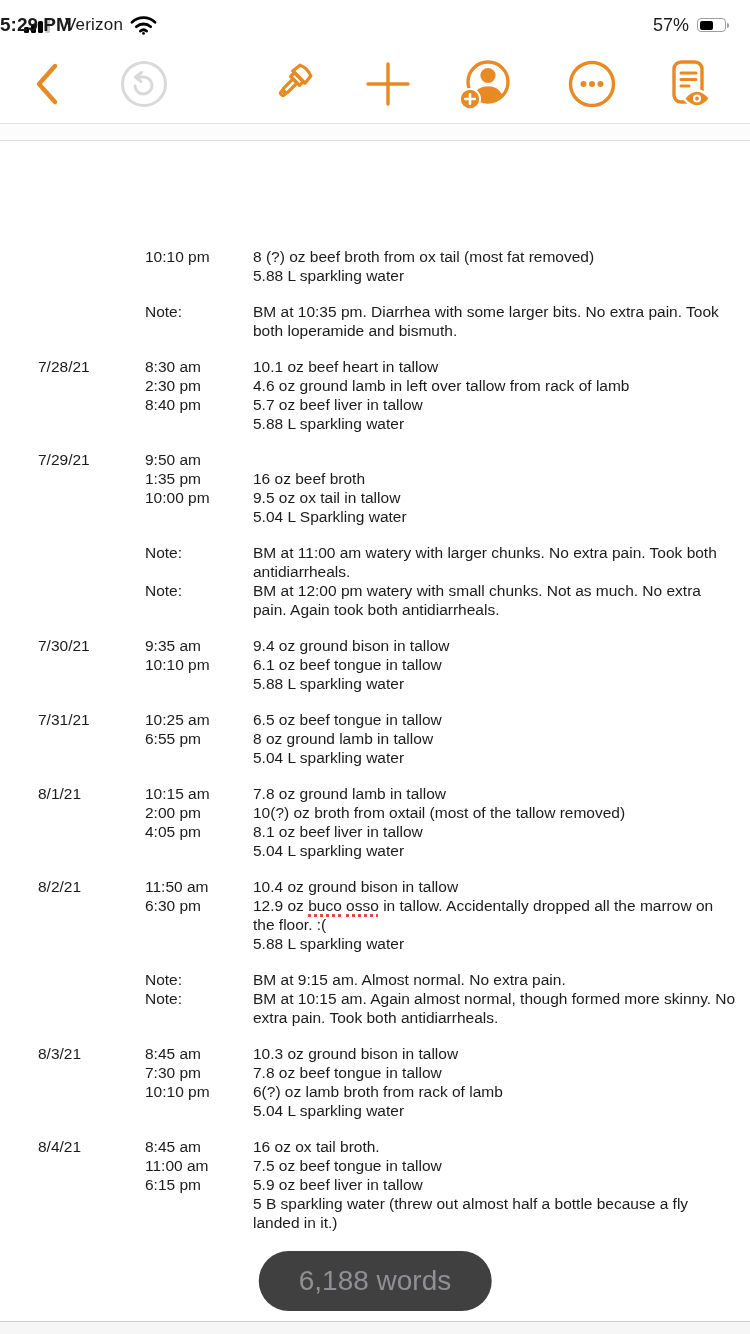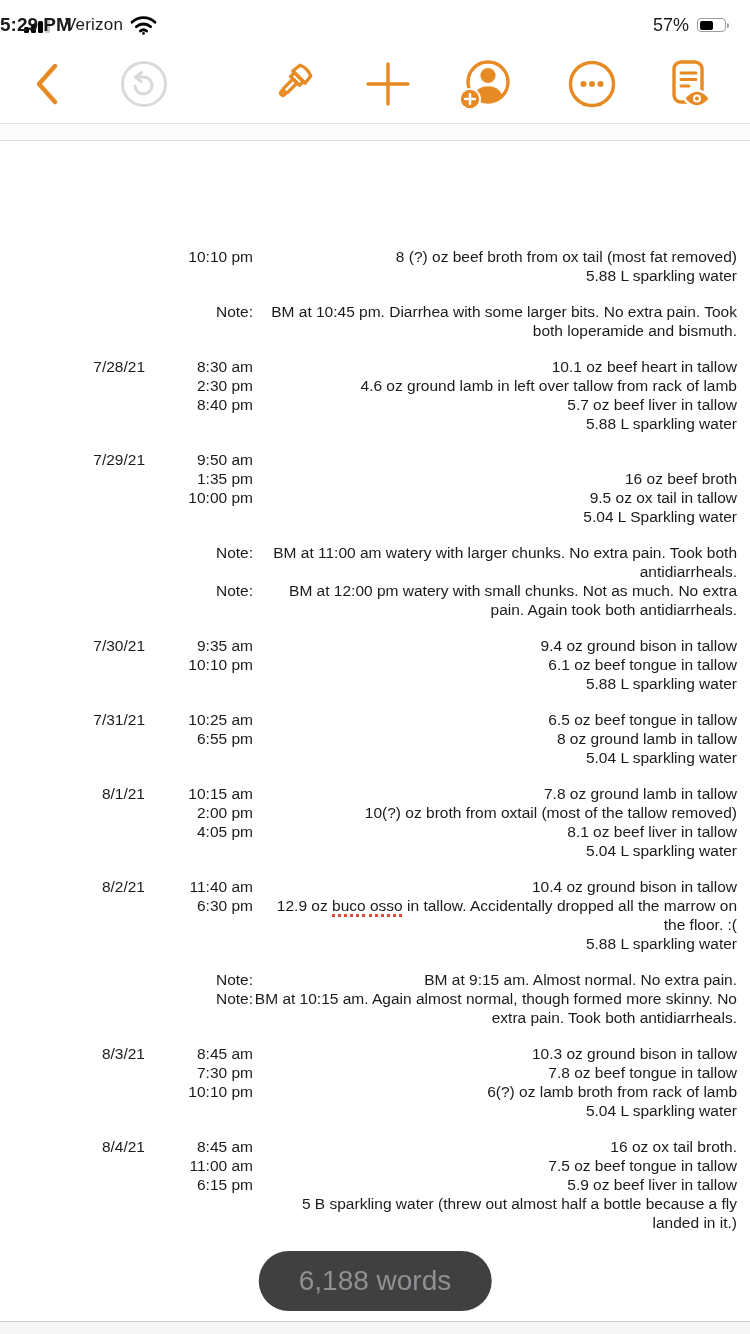--- a/index.html
+++ b/index.html
@@ -20,21 +20,21 @@
   .battery-fill { height:100%; background:#000; border-radius:2px; }
   .battery-cap { position:absolute; right:-4px; top:4px; width:2.5px; height:5px; background:#9d9d9f; border-radius:0 2px 2px 0; }
   
   .toolbar { height:80px; flex:none; position:relative; border-bottom:1px solid #e3e3e3; background:#fff; }
   .tb-btn { position:absolute; top:50%; transform:translate(-50%,-50%); background:none; border:none; cursor:pointer; line-height:0; color:#e78a24; }
   .tb-btn.disabled { color:#d9d9dc; }
   
   .canvas-gap { height:17px; flex:none; background:#fcfcfc; border-bottom:1px solid #dedede; }
   
   .page { flex:1; background:#fff; padding:106px 0 0 38px; font-size:15.5px; line-height:19px; overflow:hidden; }
-  .block { margin-bottom:17px;text-align:right; }
+  .block { margin-bottom:17px; }
   .line { display:flex; }
   .col-date { width:107px; flex:none; }
   .col-time { width:108px; flex:none; }
   .col-text { width:484px; flex:none; }
   .misspelled {
     text-decoration:underline; text-decoration-style:dotted;
     text-decoration-color:#e0493c; text-decoration-thickness:2.5px;
     text-underline-offset:3px;
   }
   
@@ -147,21 +147,21 @@
           <div class="line">
             <span class="col-date"></span>
             <span class="col-time"></span>
             <span class="col-text">5.88 L sparkling water</span>
           </div>
         </div>
         <div class="block">
           <div class="line">
             <span class="col-date"></span>
             <span class="col-time">Note:</span>
-            <span class="col-text">BM at 10:45 pm. Diarrhea with some larger bits. No extra pain. Took both loperamide and bismuth.</span>
+            <span class="col-text">BM at 10:35 pm. Diarrhea with some larger bits. No extra pain. Took both loperamide and bismuth.</span>
           </div>
         </div>
         <div class="block">
           <div class="line">
             <span class="col-date">7/28/21</span>
             <span class="col-time">8:30 am</span>
             <span class="col-text">10.1 oz beef heart in tallow</span>
           </div>
           <div class="line">
             <span class="col-date"></span>
@@ -264,21 +264,21 @@
           </div>
           <div class="line">
             <span class="col-date"></span>
             <span class="col-time"></span>
             <span class="col-text">5.04 L sparkling water</span>
           </div>
         </div>
         <div class="block">
           <div class="line">
             <span class="col-date">8/2/21</span>
-            <span class="col-time">11:40 am</span>
+            <span class="col-time">11:50 am</span>
             <span class="col-text">10.4 oz ground bison in tallow</span>
           </div>
           <div class="line">
             <span class="col-date"></span>
             <span class="col-time">6:30 pm</span>
             <span class="col-text">12.9 oz <span class="misspelled">buco</span> <span class="misspelled">osso</span> in tallow. Accidentally dropped all the marrow on the floor. :(</span>
           </div>
           <div class="line">
             <span class="col-date"></span>
             <span class="col-time"></span>

